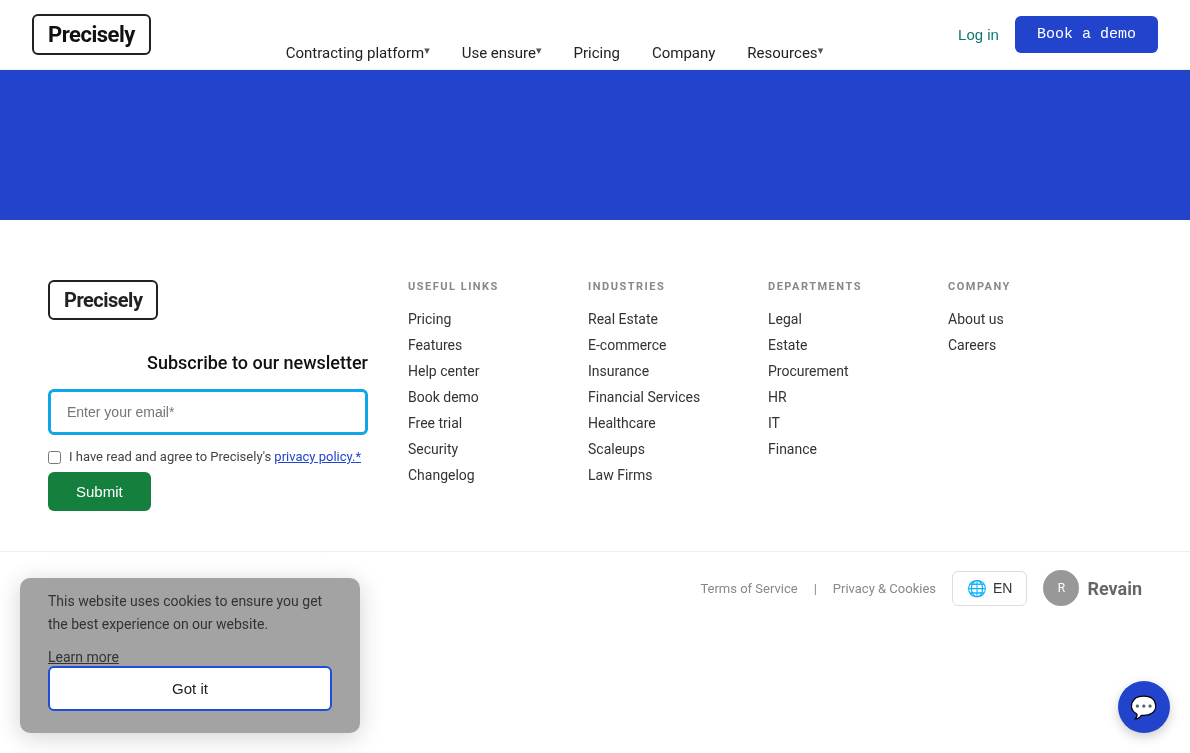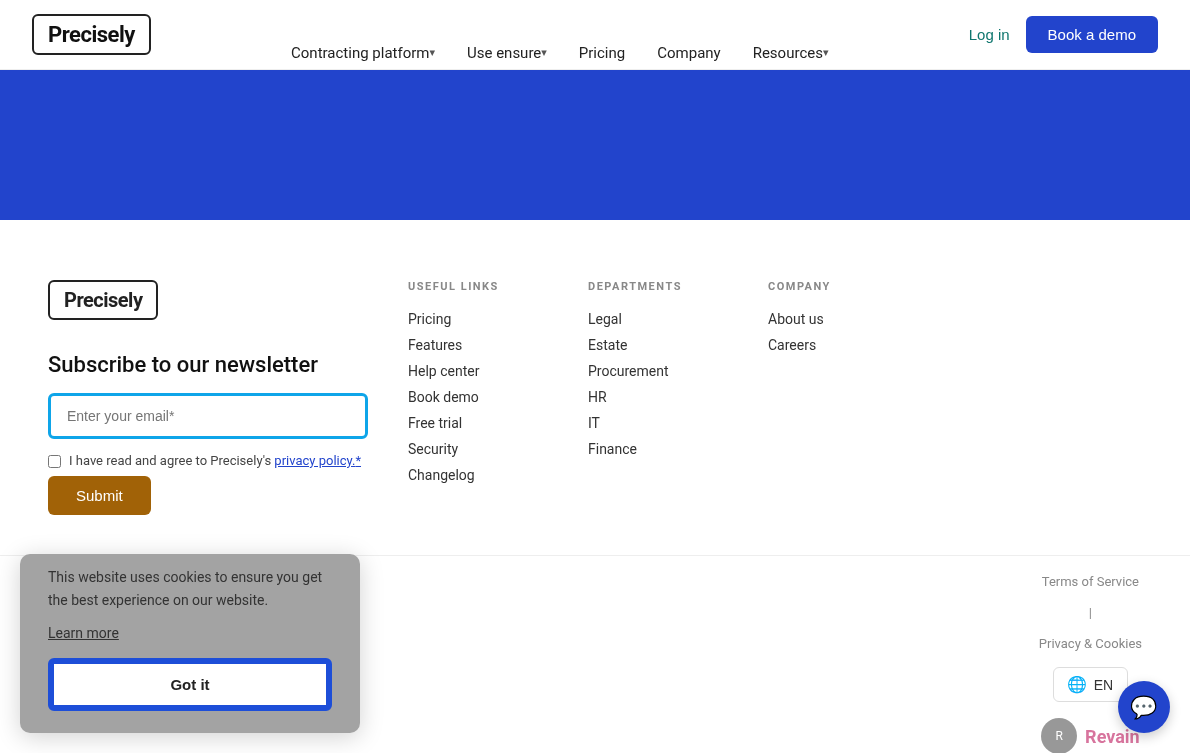--- a/index.html
+++ b/index.html
@@ -12,57 +12,57 @@
       border-bottom: 1px solid #eee; position: sticky; top: 0; z-index: 100;
     }
     .navbar-logo {
       border: 2px solid #222; border-radius: 6px; padding: 6px 14px;
       font-size: 22px; font-weight: 700; letter-spacing: -0.5px; color: #111;
       text-decoration: none;
     }
     .navbar-links { display: flex; align-items: center; gap: 32px; }
     .navbar-link {
       font-size: 15px; color: #222; text-decoration: none; cursor: pointer;
-      display: flex; align-items: center;  margin-top: 36px;
+      display: flex;  margin-top: 36px;
     }
     .navbar-link .chevron { font-size: 11px; color: #555; }
     .navbar-actions { display: flex; align-items: center; gap: 16px; }
     .login-btn {
       font-size: 15px; color: #0f766e; background: none; border: none; cursor: pointer;
     }
     .demo-btn {
       background: #2244cc; color: #fff; border: none; border-radius: 6px;
-      padding: 10px 22px; font-size: 15px; font-weight: 500; cursor: pointer;
+      padding: 10px 22px; font-size: 15px; font-weight: 500; cursor: pointer; font-family: Liberation Mono, monospace;
     }
 
     
     .hero-strip {
       background: #2244cc; height: 150px; width: 100%;
     }
 
     
     .footer-body {
       padding: 60px 48px 40px 48px;
       display: flex; gap: 40px; flex-wrap: wrap;
     }
     .footer-brand { flex: 0 0 320px; }
     .footer-brand-logo {
       border: 2px solid #222; border-radius: 6px; padding: 6px 14px;
       font-size: 20px; font-weight: 700; letter-spacing: -0.5px; display: inline-block; margin-bottom: 32px;
     }
-    .newsletter-title { font-size: 22px; font-weight: 500; margin-bottom: 16px; color: #111; }
+    .newsletter-title { font-size: 18px; font-weight: 500; margin-bottom: 16px; color: #111; text-align: right; }
     .newsletter-input {
       width: 100%; padding: 12px 16px; border: 3px solid #0ea5e9; border-radius: 6px;
       font-size: 14px; color: #555; margin-bottom: 14px; outline: none;
     }
     .privacy-row { display: flex; align-items: flex-start; gap: 8px; margin-bottom: 8px; font-size: 13px; color: #444; }
     .privacy-checkbox { margin-top: 2px; cursor: pointer; }
     .privacy-link { color: #2244cc; text-decoration: underline; cursor: pointer; }
     .submit-btn {
-      background: #a16207; color: #fff; border: none; border-radius: 6px;
+      background: #15803d; color: #fff; border: none; border-radius: 6px;
       padding: 11px 28px; font-size: 15px; font-weight: 500; cursor: pointer;
     }
 
     
     .footer-columns { display: flex; gap: 60px; flex: 1; flex-wrap: wrap; margin-top: 0; }
     .footer-col { min-width: 120px; }
     .footer-col-title {
       font-size: 11px; font-weight: 700; letter-spacing: 1.5px; color: #888;
       text-transform: uppercase; margin-bottom: 18px;
     }
@@ -71,51 +71,51 @@
       margin-bottom: 10px; cursor: pointer;
     }
 
     
     .footer-bottom {
       border-top: 1px solid #eee; padding: 18px 48px;
       display: flex; align-items: center; justify-content: space-between;
       font-size: 13px; color: #888; flex-wrap: wrap; gap: 12px;
     }
     .footer-bottom-left { display: flex; align-items: center; gap: 8px; }
-    .footer-bottom-right { display: flex; align-items: center; gap: 16px; flex-direction: column; }
+    .footer-bottom-right { display: flex; align-items: center; gap: 16px; }
     .footer-bottom-link { color: #888; text-decoration: none; cursor: pointer; }
     .lang-btn {
       display: flex; align-items: center; gap: 6px; border: 1px solid #ddd;
       border-radius: 6px; padding: 7px 14px; font-size: 14px; color: #333;
       background: #fff; cursor: pointer;
     }
     .globe-icon { font-size: 16px; }
 
     
     .revain-badge {
       display: flex; align-items: center; gap: 8px; opacity: 0.6;
     }
     .revain-logo {
       width: 36px; height: 36px; background: #555; border-radius: 50%;
       display: flex; align-items: center; justify-content: center; color: #fff; font-size: 12px;
     }
-    .revain-text { font-size: 18px; font-weight: 700; color: #be185d; }
+    .revain-text { font-size: 18px; font-weight: 700; color: #000000; }
 
     
     .cookie-banner {
       position: fixed; bottom: 20px; left: 20px; width: 340px;
       background: #a3a3a3; border-radius: 10px; box-shadow: 0 4px 24px rgba(0,0,0,0.18);
       padding: 12px 28px 22px 28px; z-index: 999;
     }
     .cookie-text { font-size: 14px; color: #333; line-height: 1.6; margin-bottom: 12px; }
     .cookie-learn { color: #333; font-size: 14px; text-decoration: underline; cursor: pointer; }
     .cookie-btn {
-      display: block; width: 100%; margin-top: 16px;
-      background: #fff; border: 6px solid #1d4ed8; border-radius: 6px;
-      padding: 12px; font-size: 15px; font-weight: 700; color: #222; cursor: pointer;
+      display: block; width: 100%; 
+      background: #fff; border: 2px solid #1d4ed8; border-radius: 6px;
+      padding: 12px; font-size: 15px; font-weight: 400; color: #222; cursor: pointer;
       text-align: center;
     }
 
     
     .chat-bubble {
       position: fixed; bottom: 20px; right: 20px;
       width: 52px; height: 52px; background: #2244cc; border-radius: 50%;
       display: flex; align-items: center; justify-content: center;
       cursor: pointer; box-shadow: 0 4px 12px rgba(0,0,0,0.2);
     }
@@ -178,20 +178,30 @@
       <div class="footer-col-title">USEFUL LINKS</div>
       <a class="footer-col-link">Pricing</a>
       <a class="footer-col-link">Features</a>
       <a class="footer-col-link">Help center</a>
       <a class="footer-col-link">Book demo</a>
       <a class="footer-col-link">Free trial</a>
       <a class="footer-col-link">Security</a>
       <a class="footer-col-link">Changelog</a>
     </div>
 
+    <div class="footer-col">
+      <div class="footer-col-title">INDUSTRIES</div>
+      <a class="footer-col-link">Real Estate</a>
+      <a class="footer-col-link">E-commerce</a>
+      <a class="footer-col-link">Insurance</a>
+      <a class="footer-col-link">Financial Services</a>
+      <a class="footer-col-link">Healthcare</a>
+      <a class="footer-col-link">Scaleups</a>
+      <a class="footer-col-link">Law Firms</a>
+    </div>
 
     <div class="footer-col">
       <div class="footer-col-title">DEPARTMENTS</div>
       <a class="footer-col-link">Legal</a>
       <a class="footer-col-link">Estate</a>
       <a class="footer-col-link">Procurement</a>
       <a class="footer-col-link">HR</a>
       <a class="footer-col-link">IT</a>
       <a class="footer-col-link">Finance</a>
     </div>

